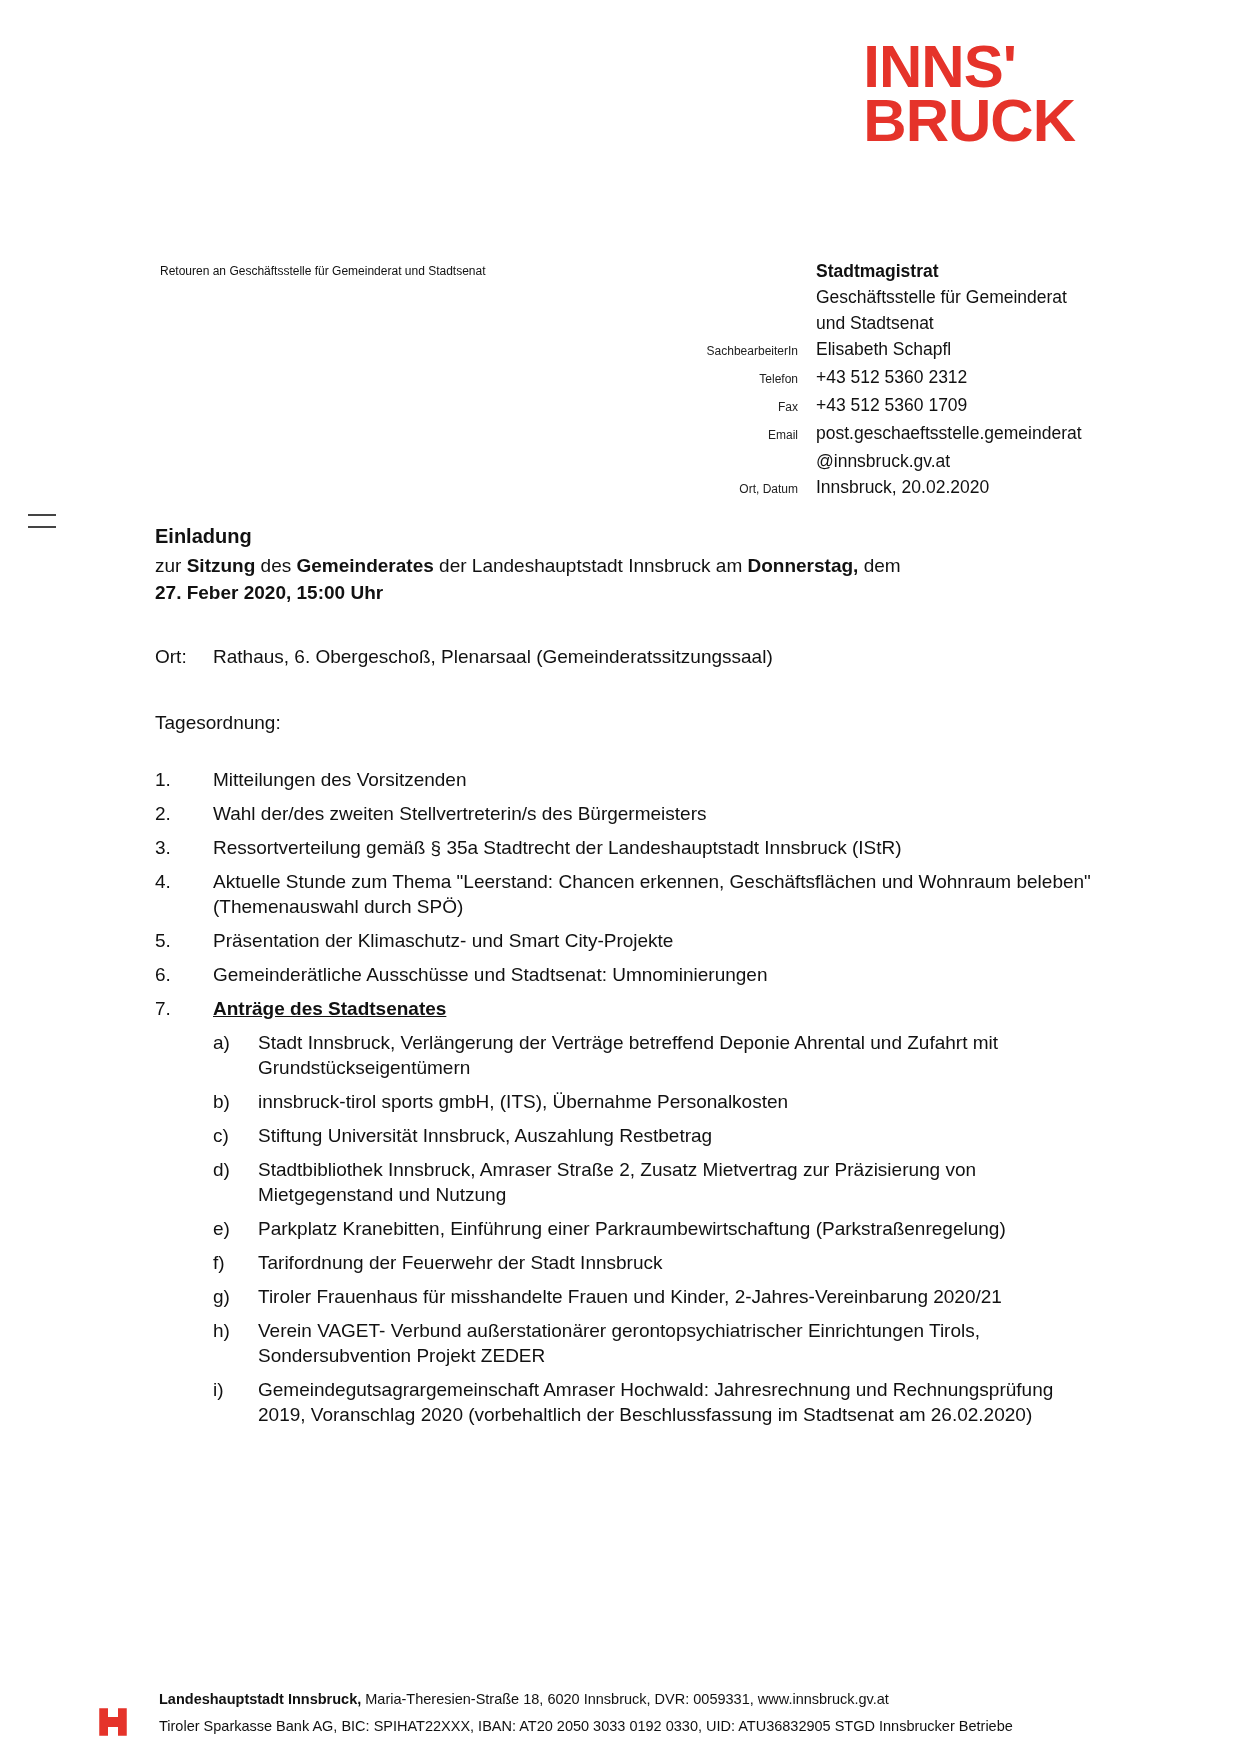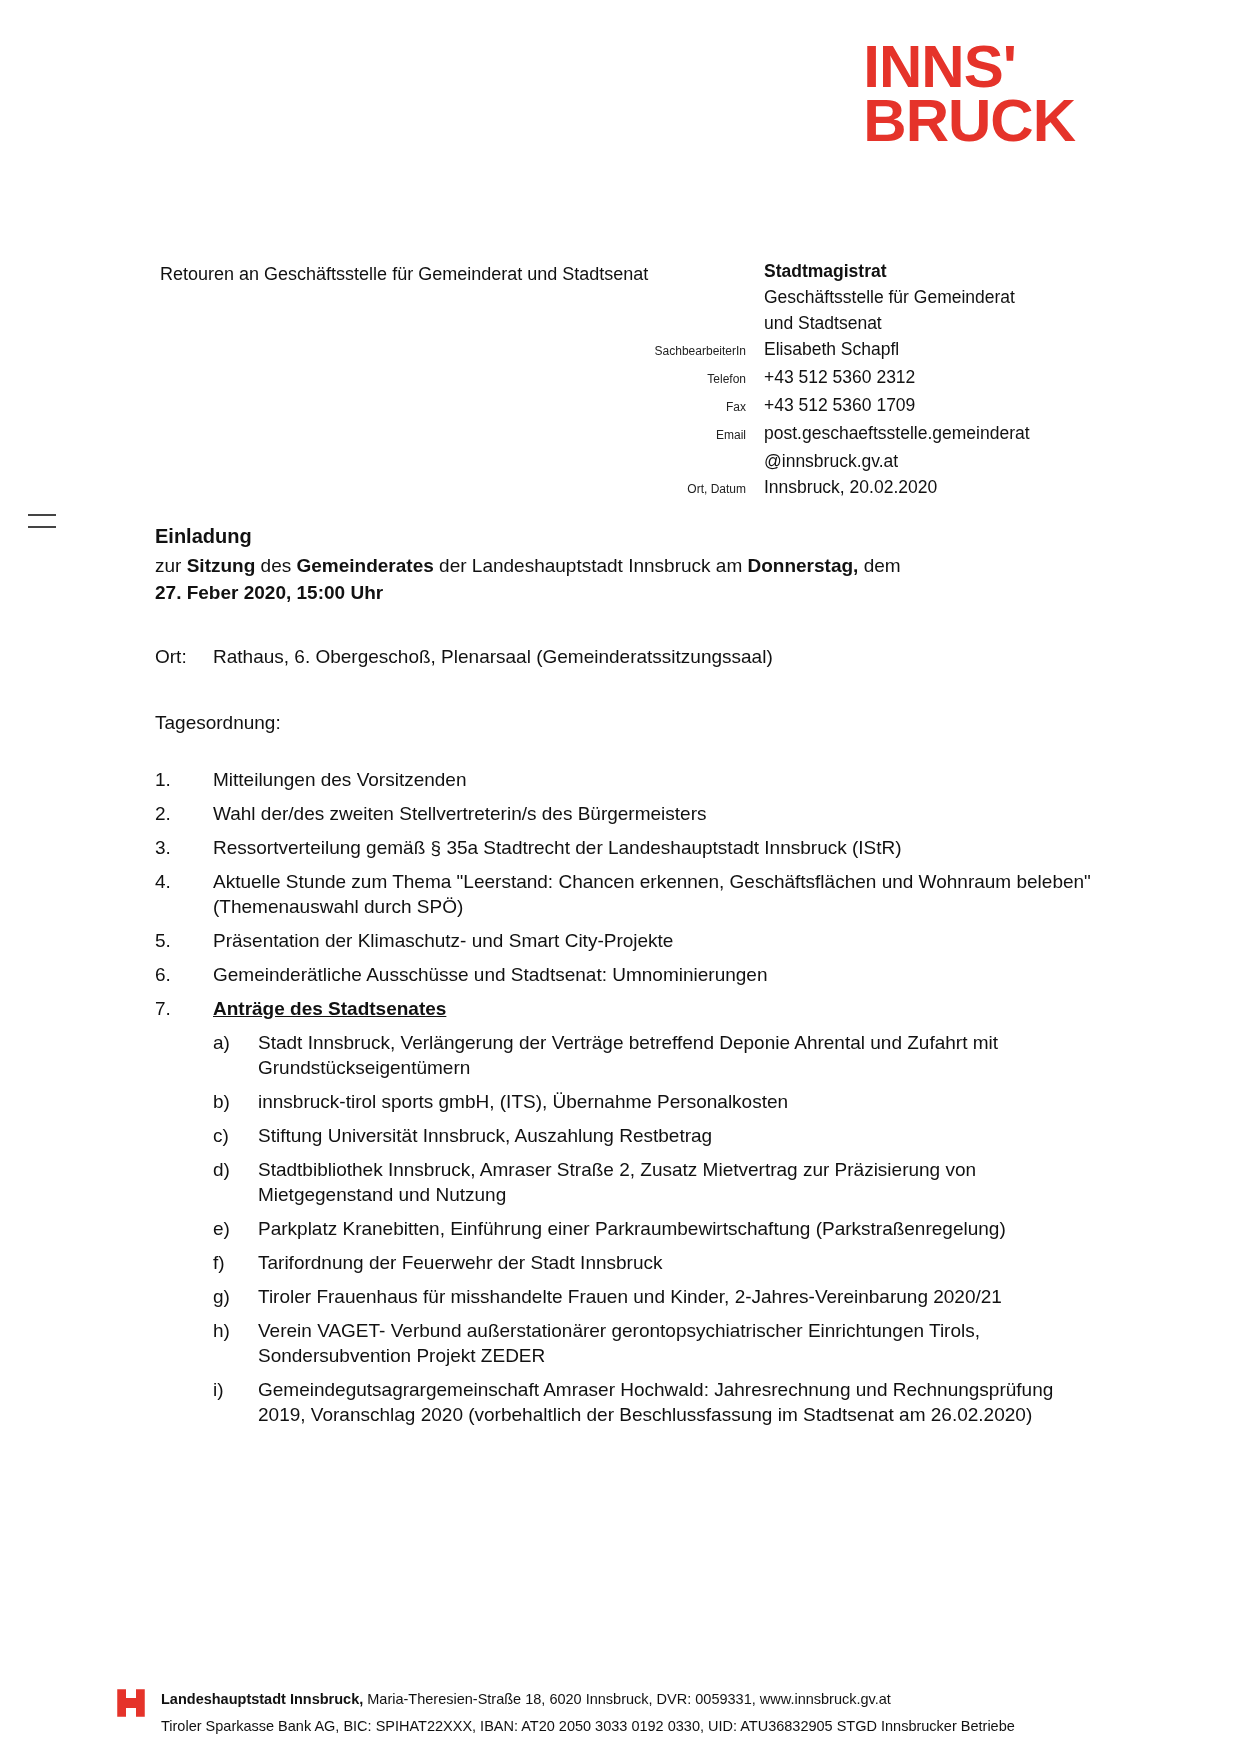--- a/index.html
+++ b/index.html
@@ -25,27 +25,27 @@
     font-size: 60px;
     line-height: 54px;
     letter-spacing: -1px;
   }
 
   
   .retouren {
     position: absolute;
     left: 160px;
     top: 264px;
-    font-size: 18px;
+    font-size: 12px;
     color: #111;
   }
 
   .contact {
     position: absolute;
-    left: 576px;
+    left: 628px;
     top: 258px;
     width: 520px;
   }
   .c-row {
     display: flex;
     align-items: baseline;
     min-height: 26px;
     line-height: 26px;
   }
   .c-label {
@@ -108,25 +108,26 @@
 
   .subitems {
     margin-left: 58px;
     margin-top: 2px;
   }
   .subitems .row .num { flex: 0 0 45px; }
 
   
   .footer {
     position: absolute;
-    left: 116px;
+    left: 98px;
     top: 1686px;
     width: 1080px;
     display: flex;
-    align-items: flex-start;
+    align-items: flex-end;
+    gap: 16px;
   }
   .crest {
     flex: 0 0 34px;
     margin-top: 3px;
   }
   .footer-text {
     margin-left: 11px;
     font-size: 14.5px;
     line-height: 27px;
     color: #111;

